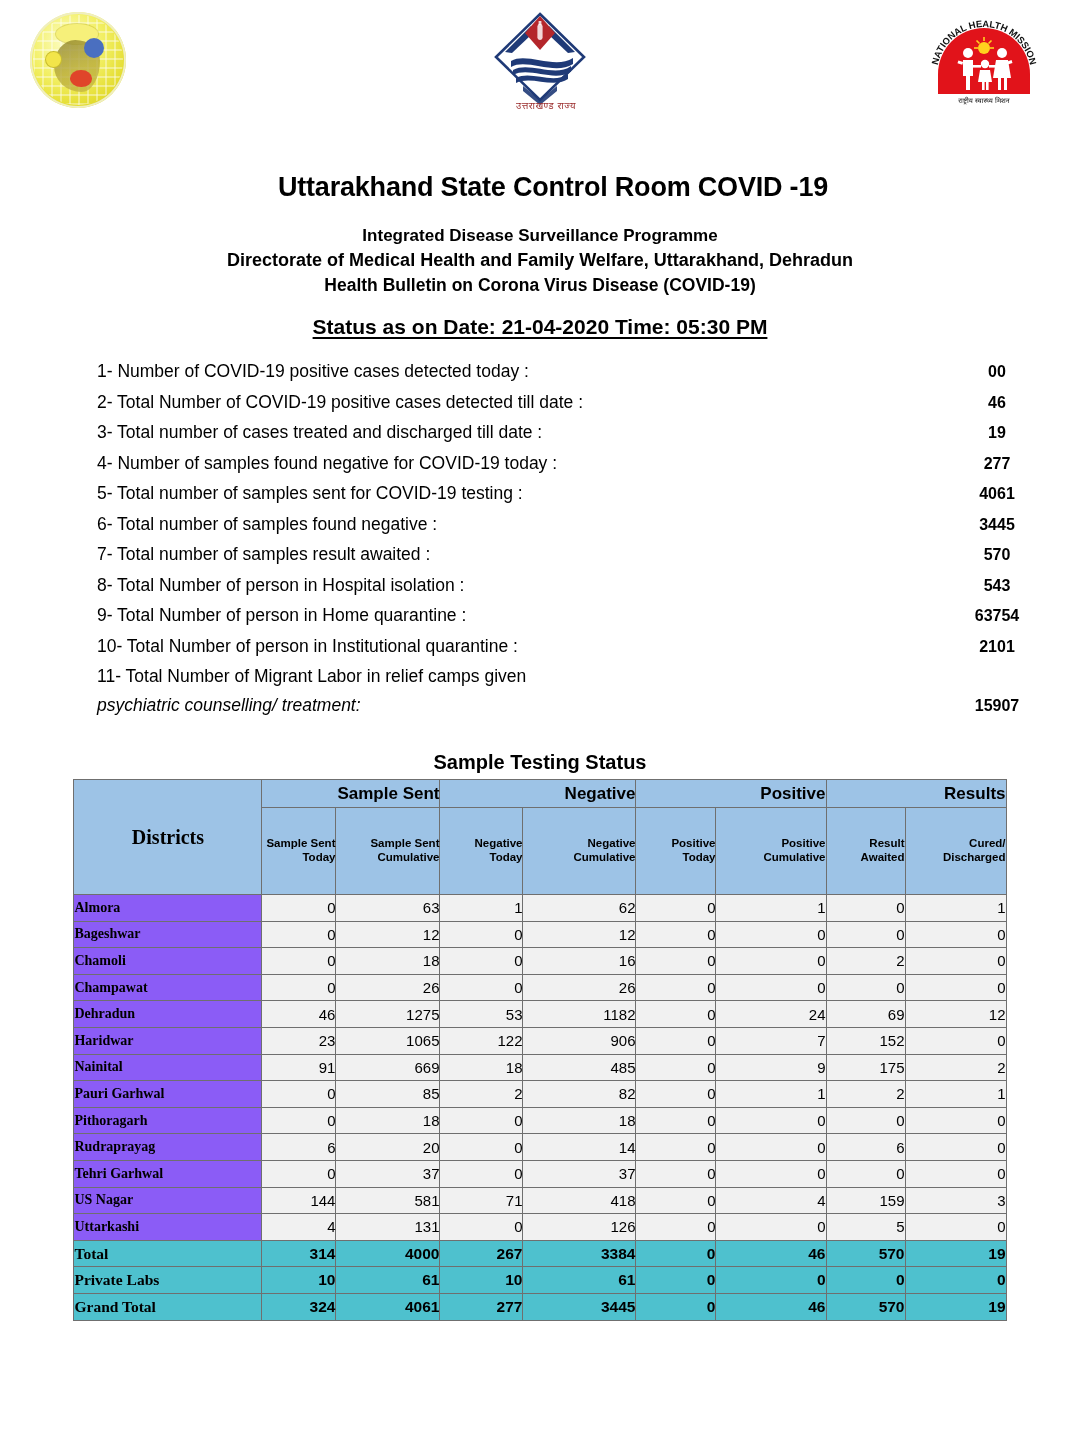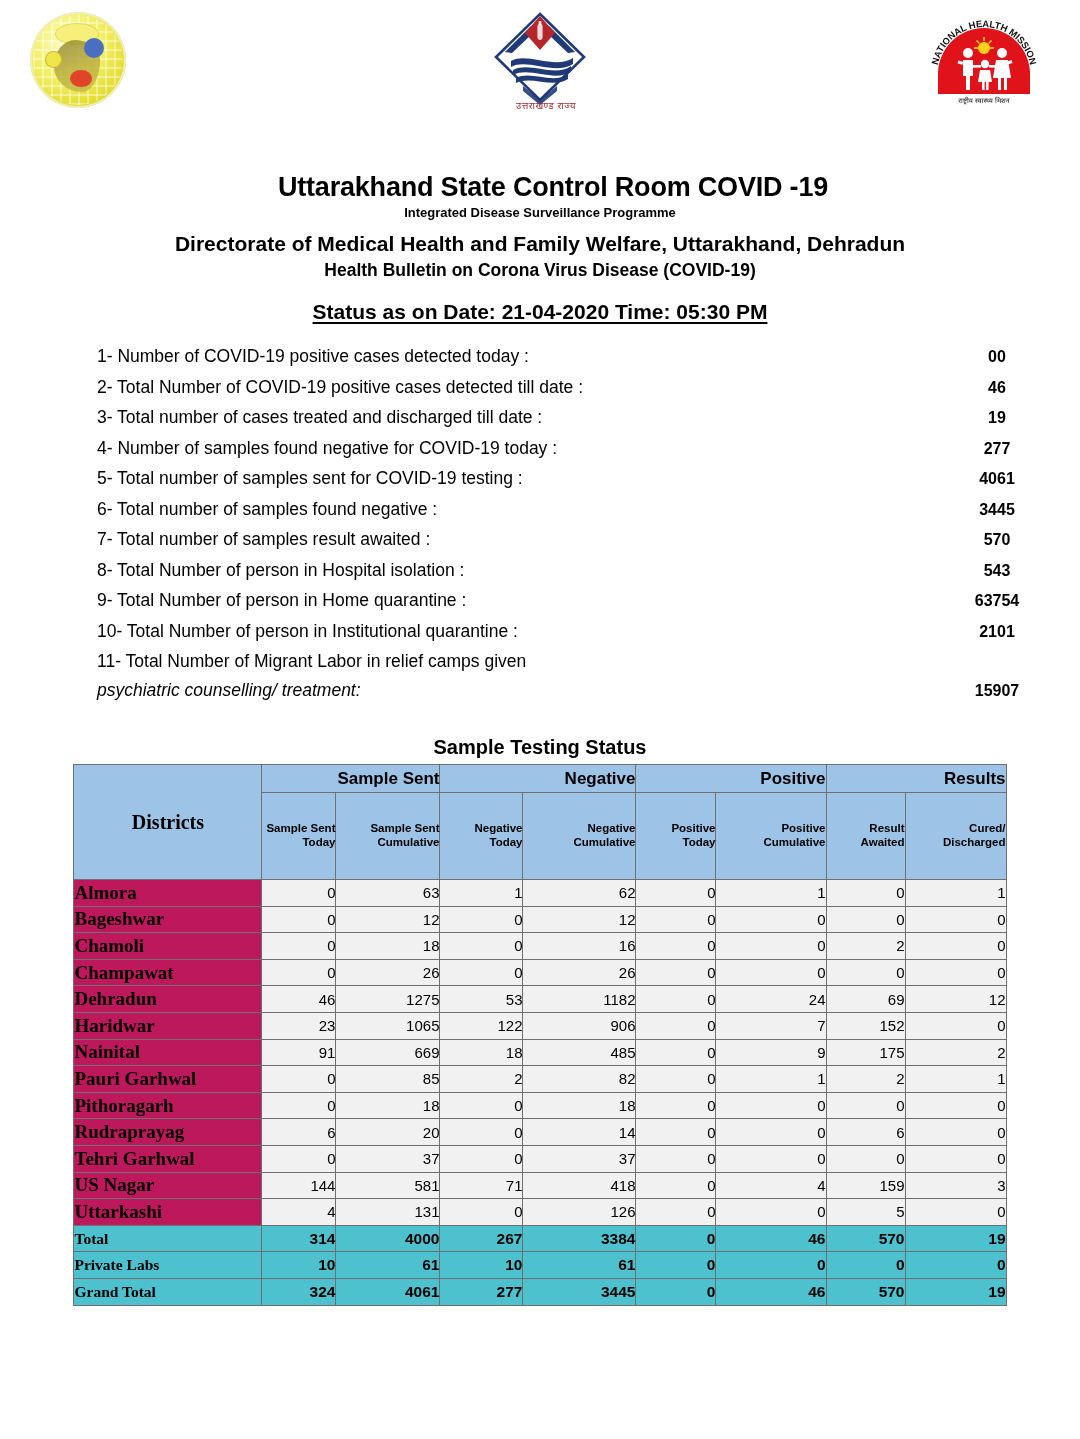--- a/index.html
+++ b/index.html
@@ -87,28 +87,28 @@
 
   
   .titles { text-align: center; margin-top: 52px; }
   .t-main {
     font-size: 27px;
     font-weight: bold;
     letter-spacing: -0.2px;
     padding-left: 26px;
   }
   .t-sub1 {
-    font-size: 13px;
-    font-weight: bold;
-    margin-top: 2px;
+    font-size: 17px;
+    font-weight: bold;
+    margin-top: 23px;
   }
   .t-sub2 {
-    font-size: 21px;
-    font-weight: bold;
-    margin-top: 12px;
+    font-size: 18px;
+    font-weight: bold;
+    margin-top: 4px;
   }
   .t-sub3 {
     font-size: 17.5px;
     font-weight: bold;
     margin-top: 4px;
   }
   .t-status {
     font-size: 21px;
     font-weight: bold;
     margin-top: 19px;
@@ -170,23 +170,23 @@
   .hdr-top th { font-size: 17px; height: 27px; }
   .hdr-sub th { font-size: 11.5px; height: 86px; line-height: 1.18; padding: 0 2px; }
   th.districts-cell {
     font-family: "Liberation Serif", serif;
     font-size: 20px;
     font-weight: bold;
     text-align: center;
     vertical-align: middle;
   }
   td.dname {
-    background: #be185d;
+    background: #8b5cf6;
     font-family: "Liberation Serif", serif;
-    font-size: 19px;
+    font-size: 14px;
     font-weight: bold;
     padding-left: 9px;
     height: 25.6px;
     vertical-align: middle;
   }
   td.num {
     background: #F1F1F1;
     text-align: right;
     padding-right: 8px;
     font-size: 15px;

